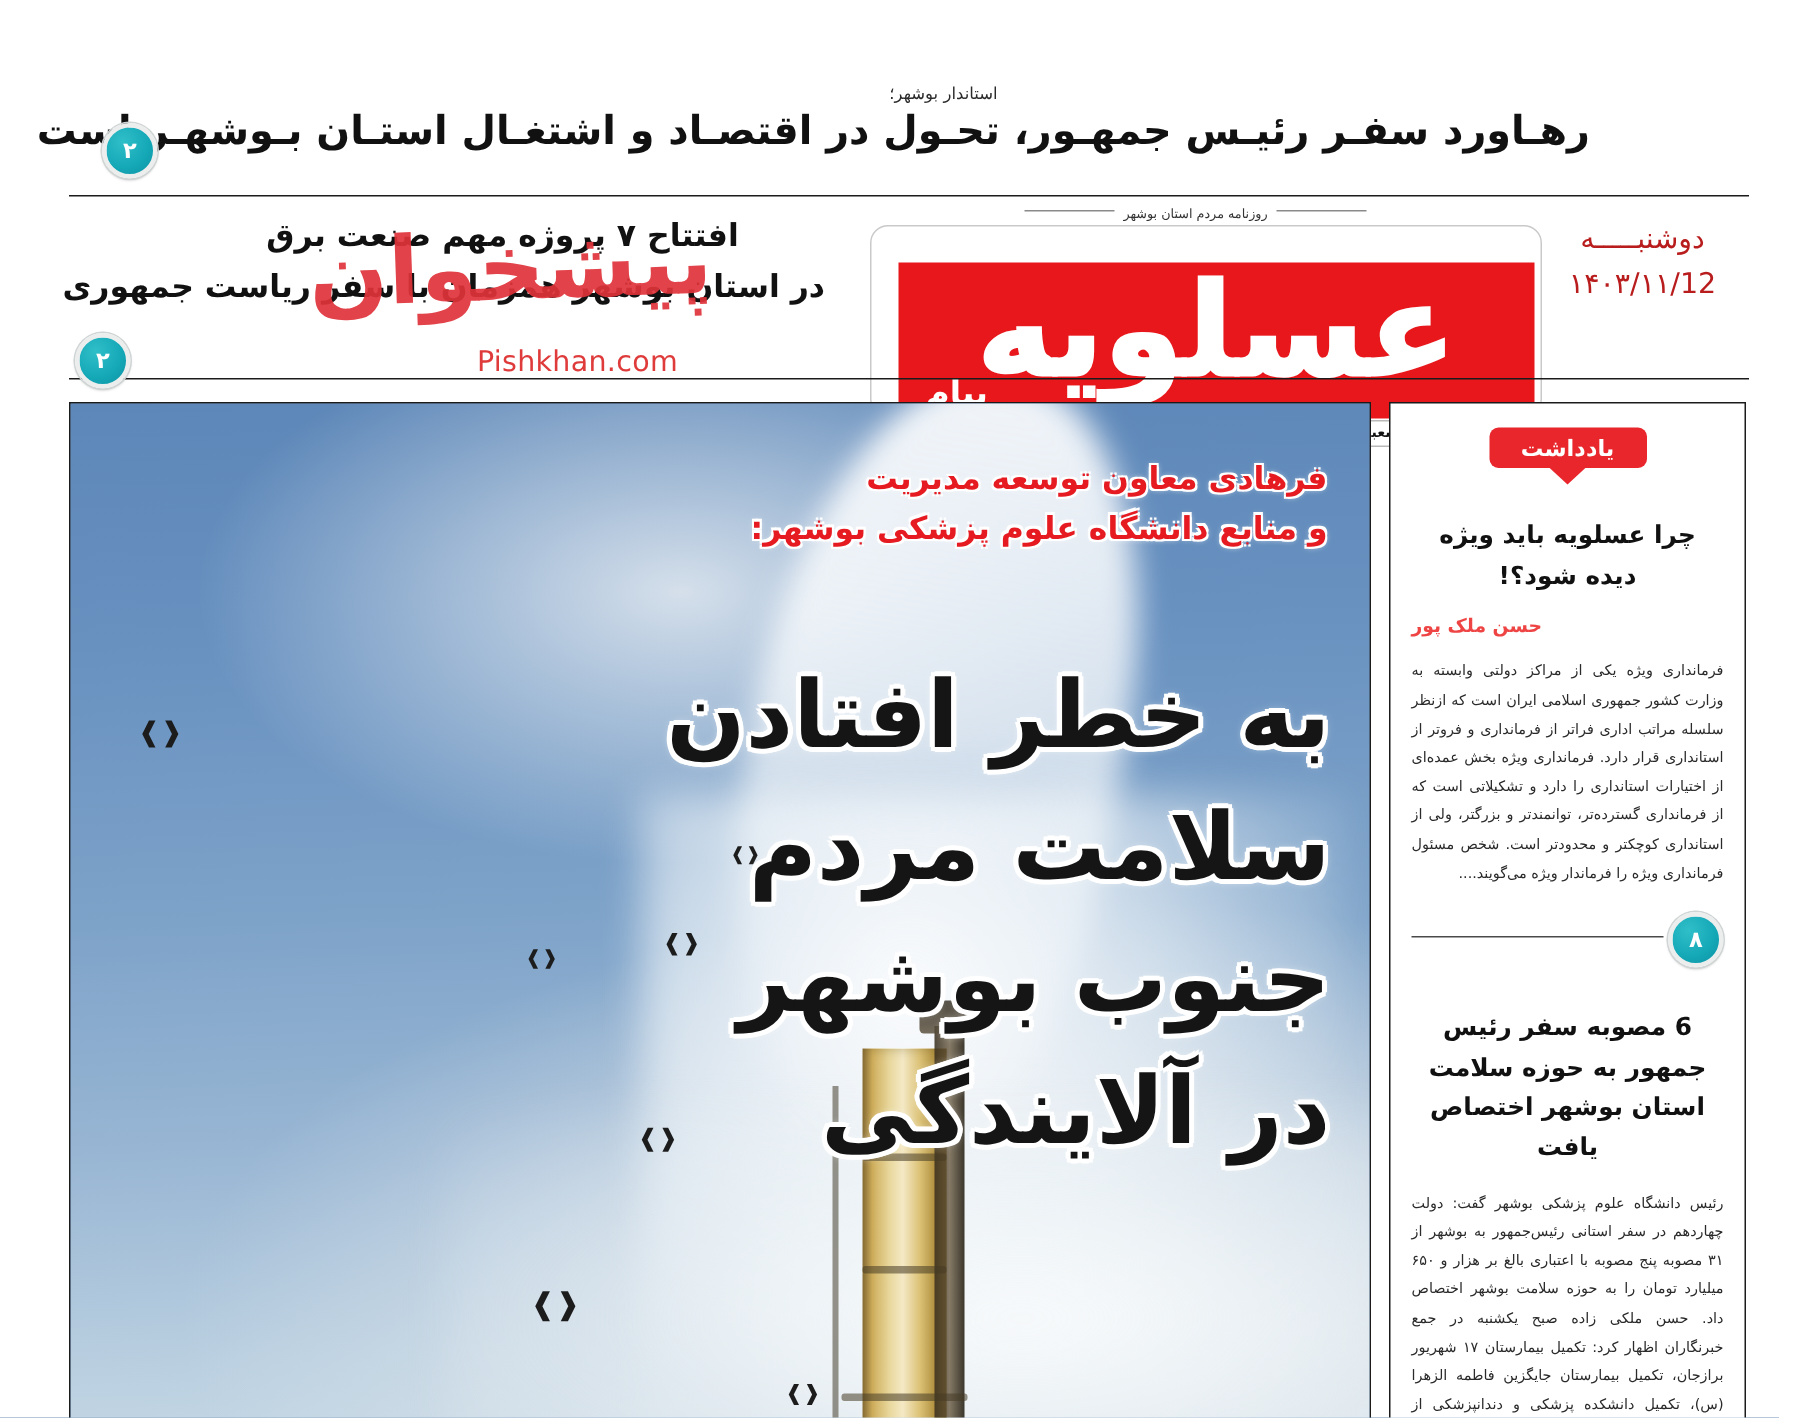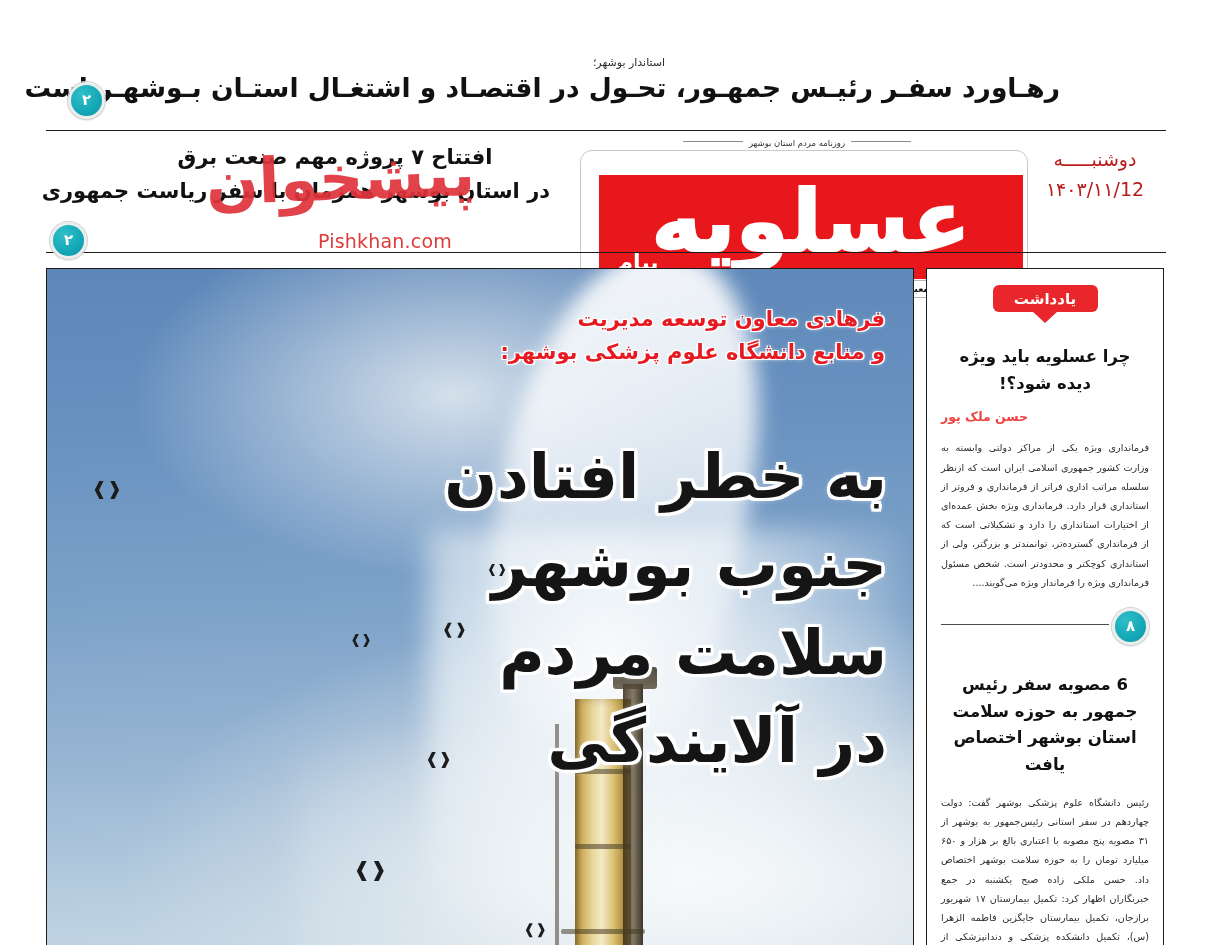--- a/index.html
+++ b/index.html
@@ -338,19 +338,19 @@
         <span>❰❱</span>
       </div>
 
     <div class="photo-kicker">
       <div class="kl">فرهادی معاون توسعه مدیریت</div>
       <div class="kl">و منابع دانشگاه علوم پزشکی بوشهر:</div>
     </div>
 
     <div class="photo-headline">
       <div class="hl">به خطر افتادن</div>
+      <div class="hl">سلامت مردم</div>
       <div class="hl">جنوب بوشهر</div>
-      <div class="hl">سلامت مردم</div>
       <div class="hl">در آلایندگی</div>
     </div>
   </div>
 
 </div>
 
 </body></html>

